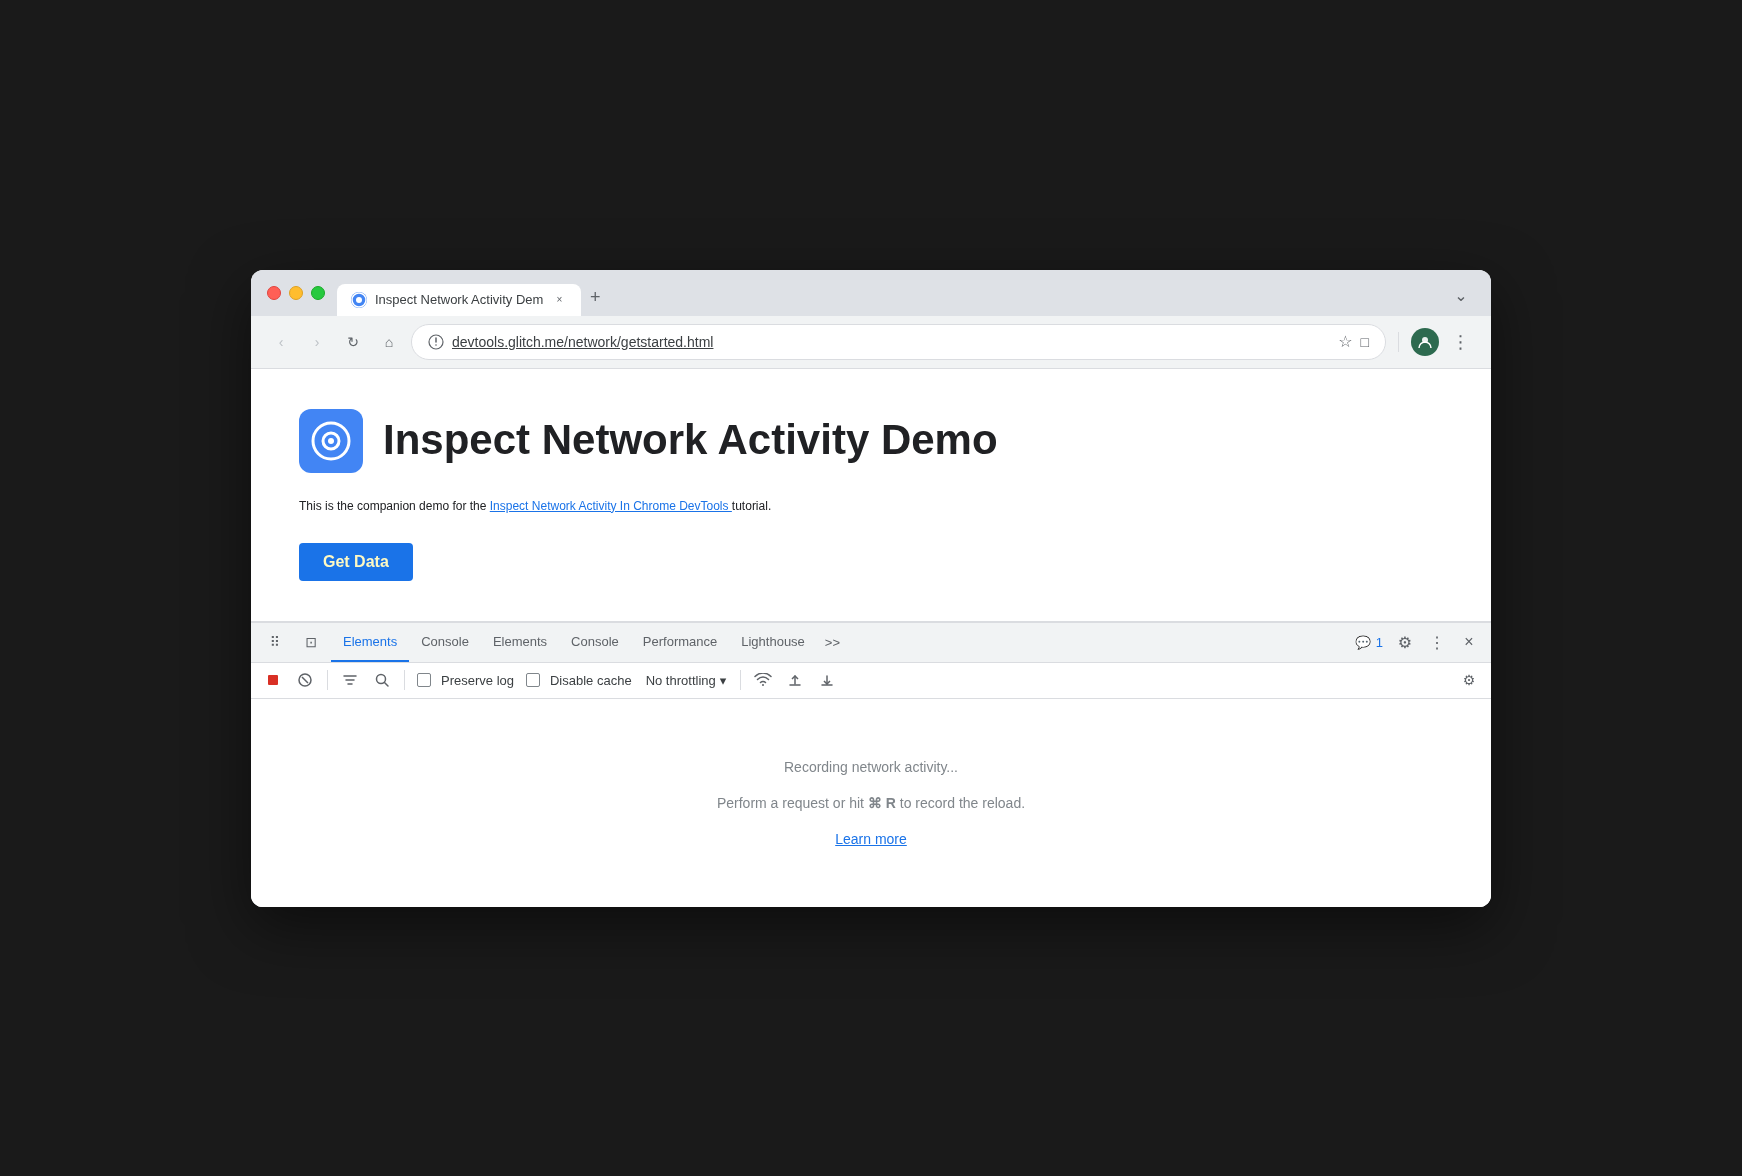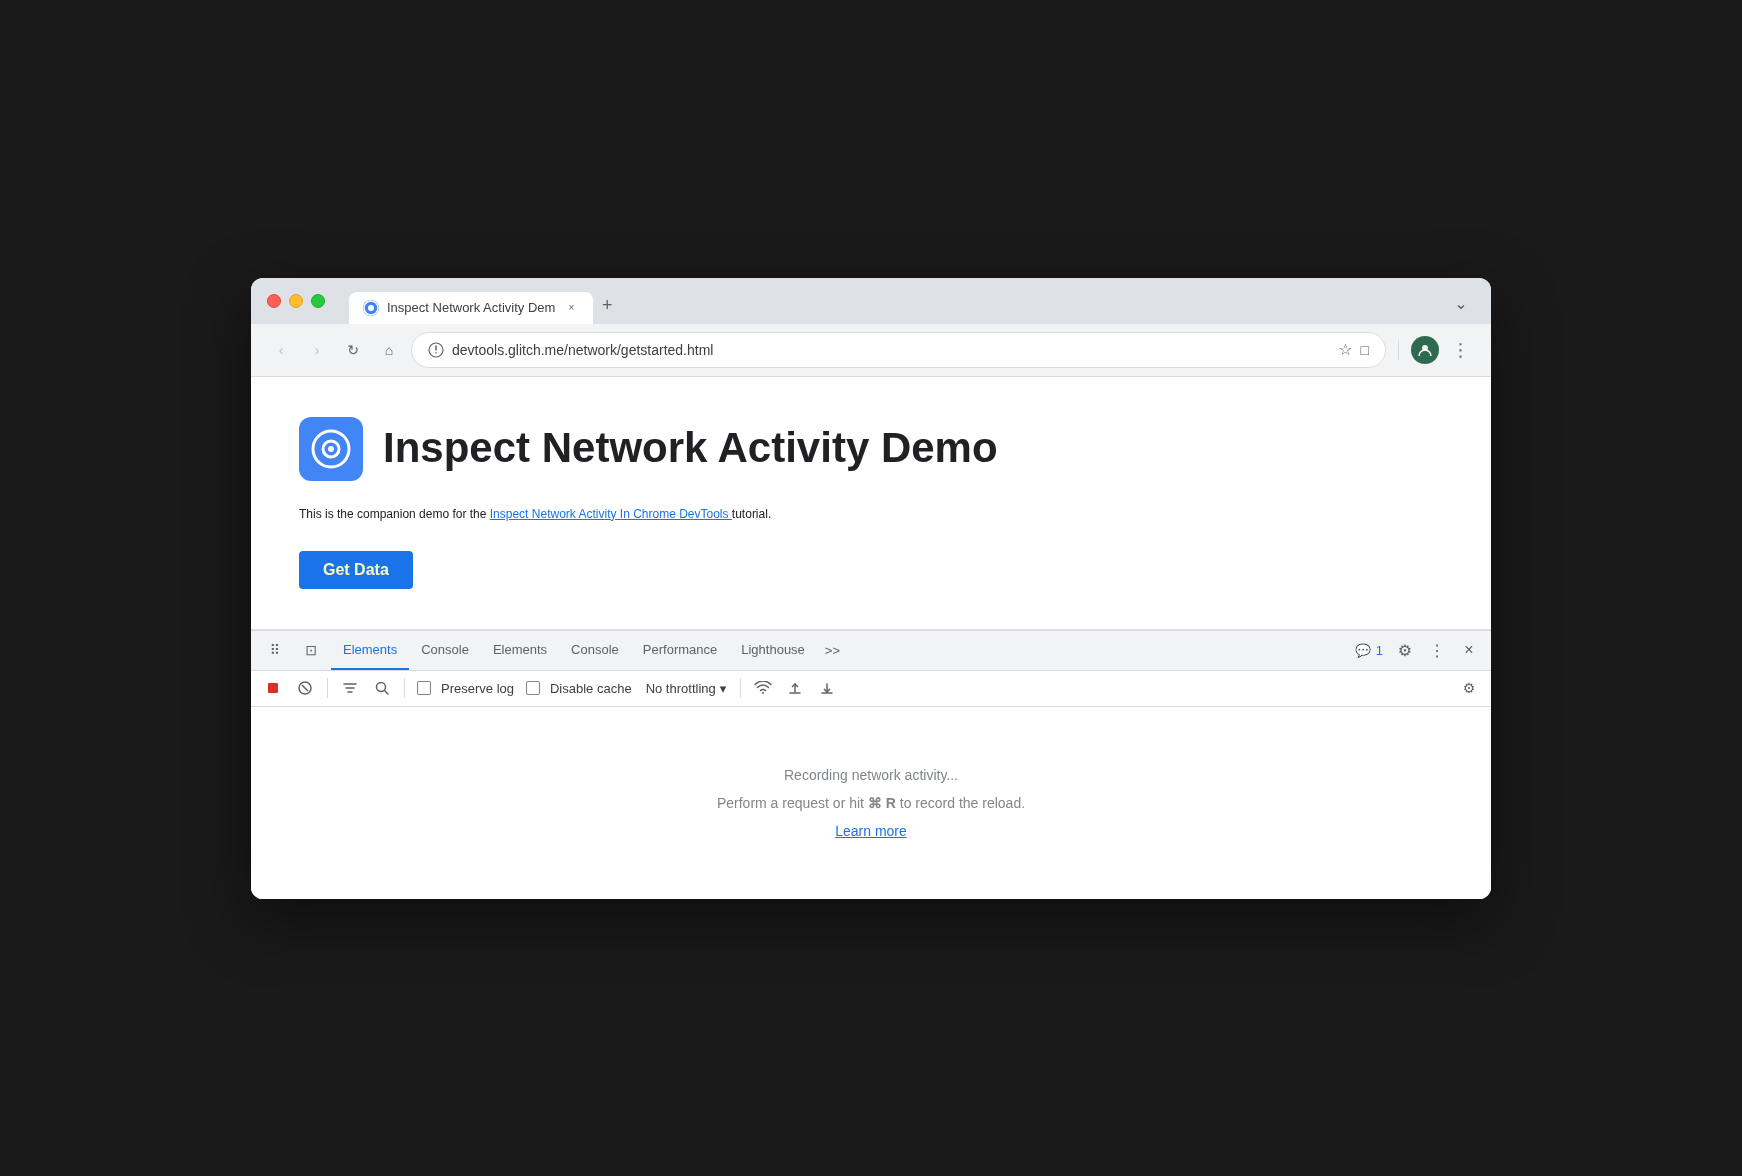--- a/index.html
+++ b/index.html
@@ -55,21 +55,20 @@
     .tab {
       display: flex;
       align-items: center;
       gap: 8px;
       background: #ffffff;
       border-radius: 8px 8px 0 0;
       padding: 8px 14px;
       min-width: 200px;
       max-width: 280px;
       position: relative;
-      margin-left: 12px;
     }
 
     .tab-icon {
       width: 16px;
       height: 16px;
       background: #4285f4;
       border-radius: 50%;
       display: flex;
       align-items: center;
       justify-content: center;
@@ -165,20 +164,21 @@
       color: #5f6368;
       display: flex;
       align-items: center;
       font-size: 13px;
     }
 
     .address-text {
       flex: 1;
       font-size: 14px;
       color: #3c4043;
+      text-decoration: underline;
     }
 
     .address-star {
       color: #5f6368;
       font-size: 16px;
       cursor: pointer;
     }
 
     .address-ext {
       color: #5f6368;
@@ -428,21 +428,21 @@
       border-radius: 4px;
     }
 
     .network-empty {
       background: #ffffff;
       display: flex;
       flex-direction: column;
       align-items: center;
       justify-content: center;
       padding: 60px 20px;
-      gap: 12px;
+      gap: 20px;
     }
 
     .network-empty-title {
       font-size: 14px;
       color: #80868b;
     }
 
     .network-empty-subtitle {
       font-size: 14px;
       color: #80868b;

